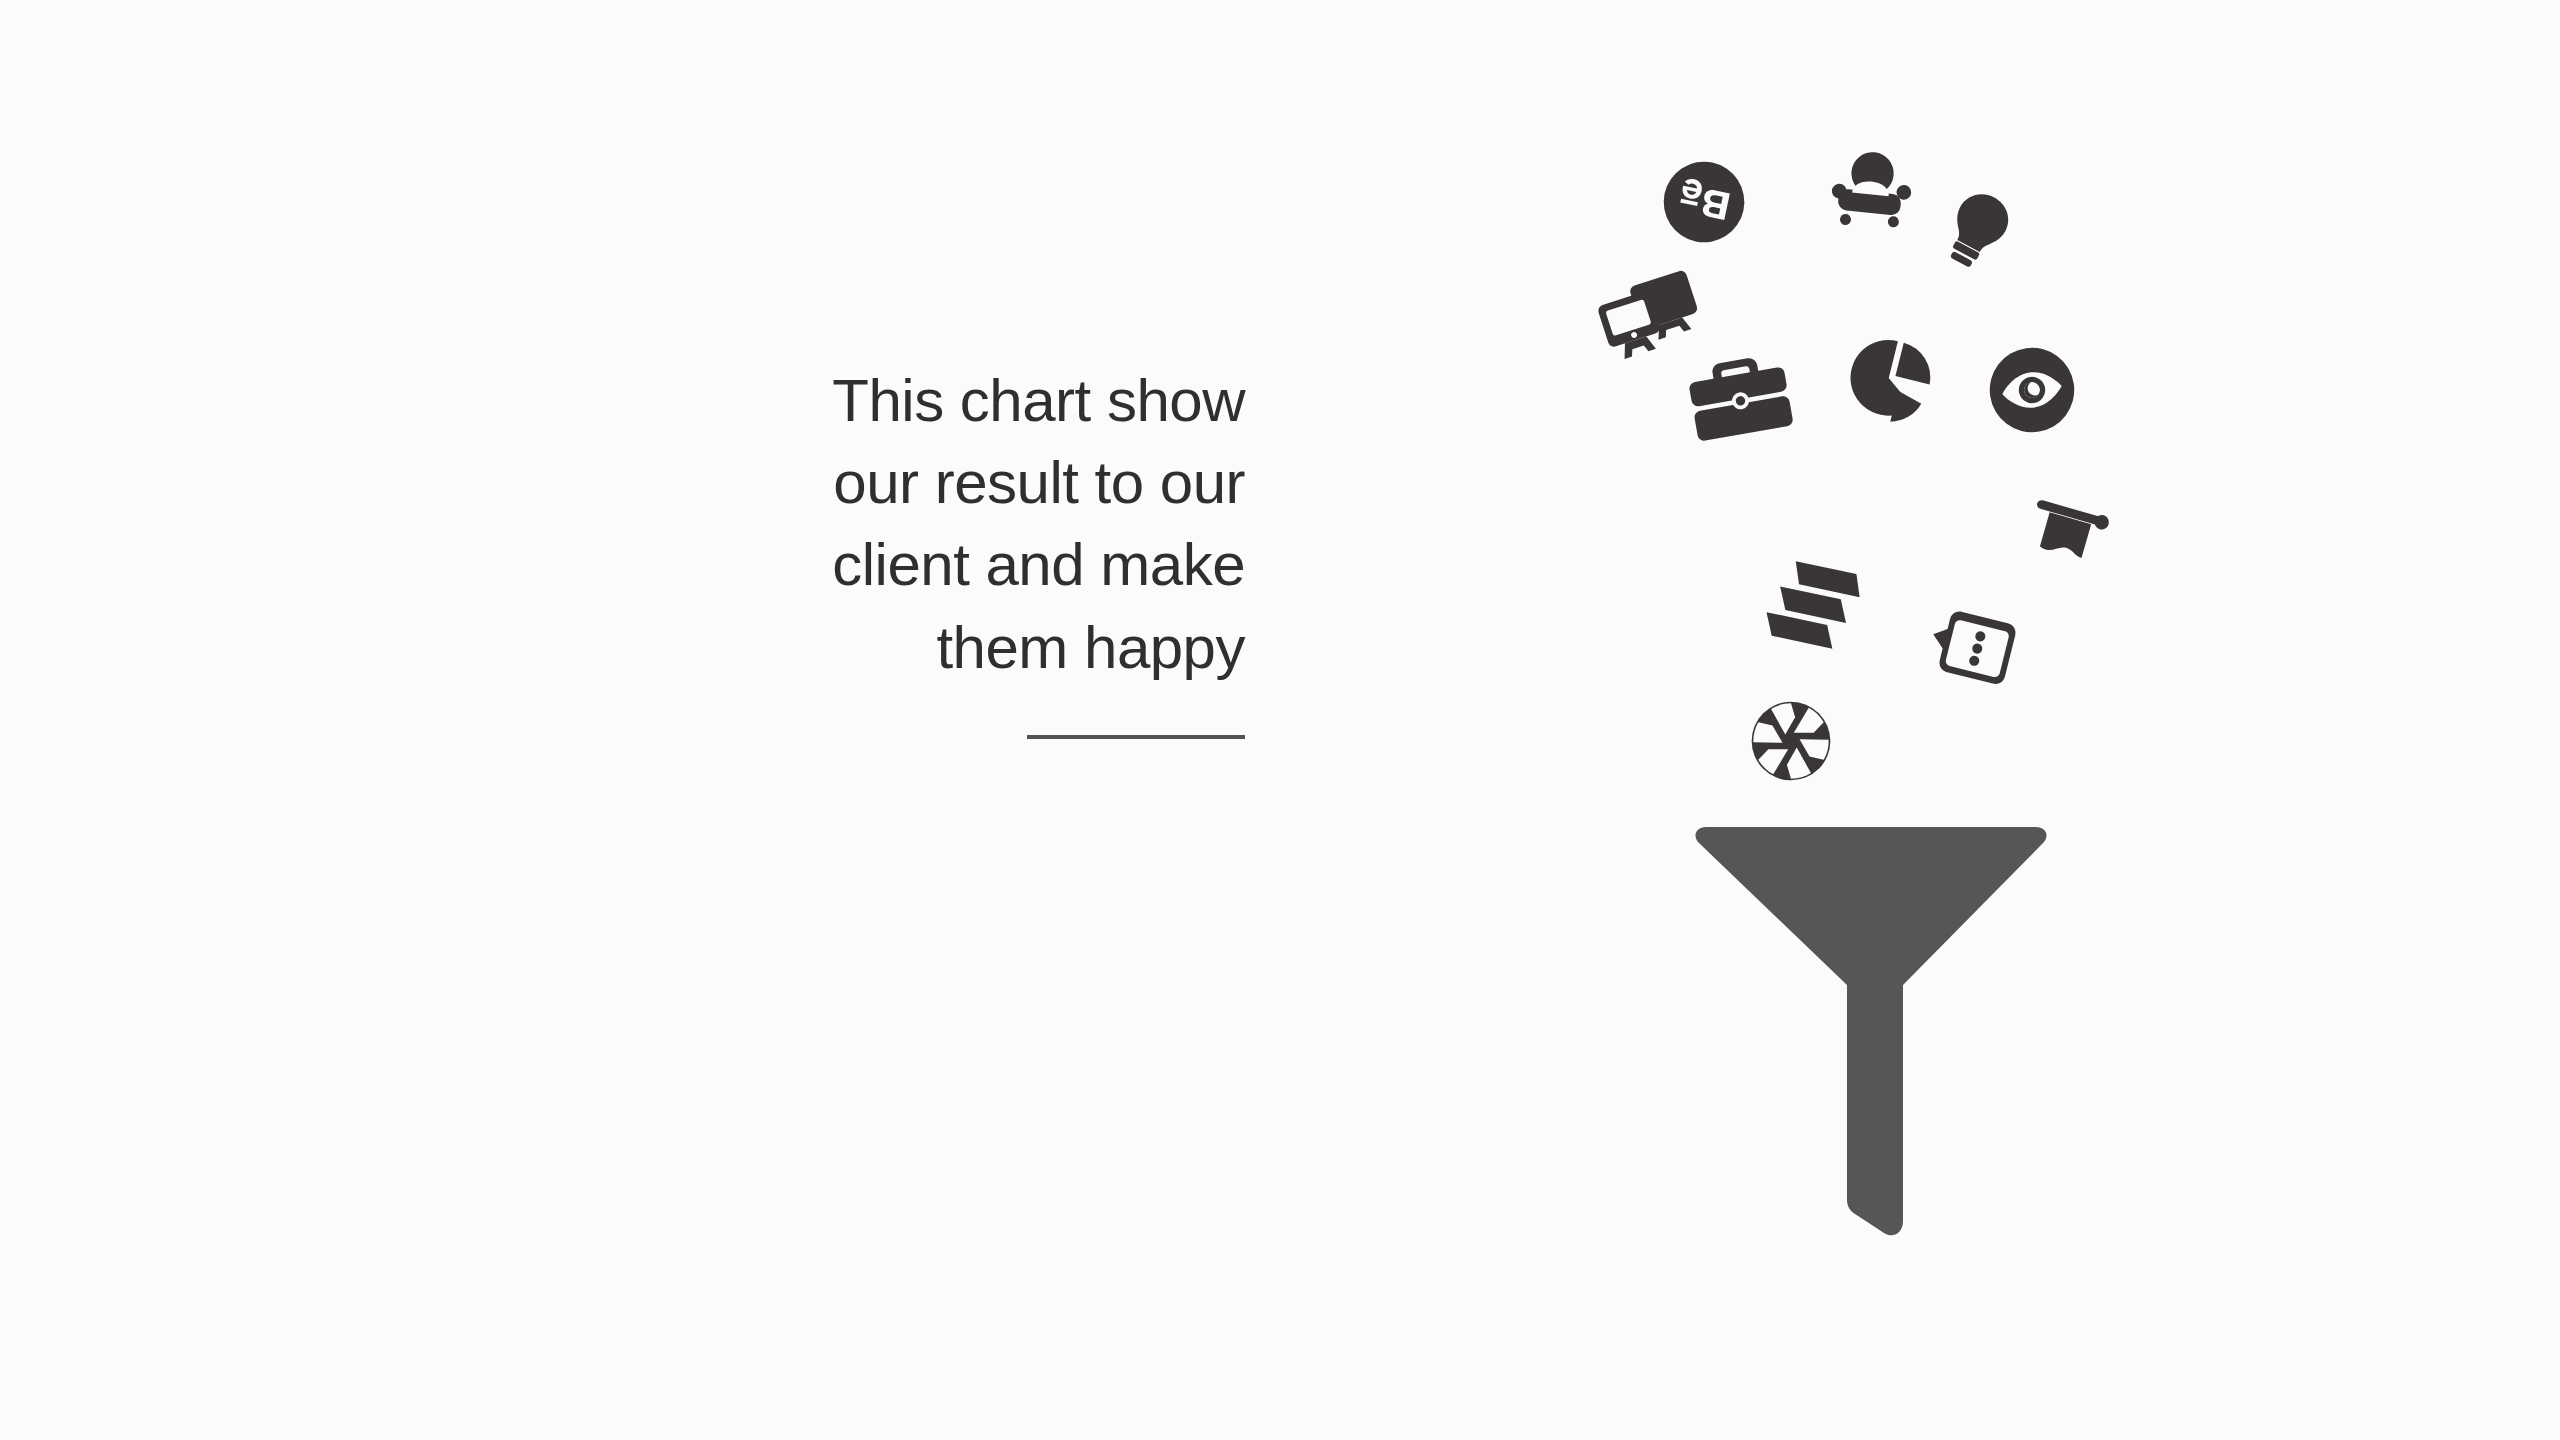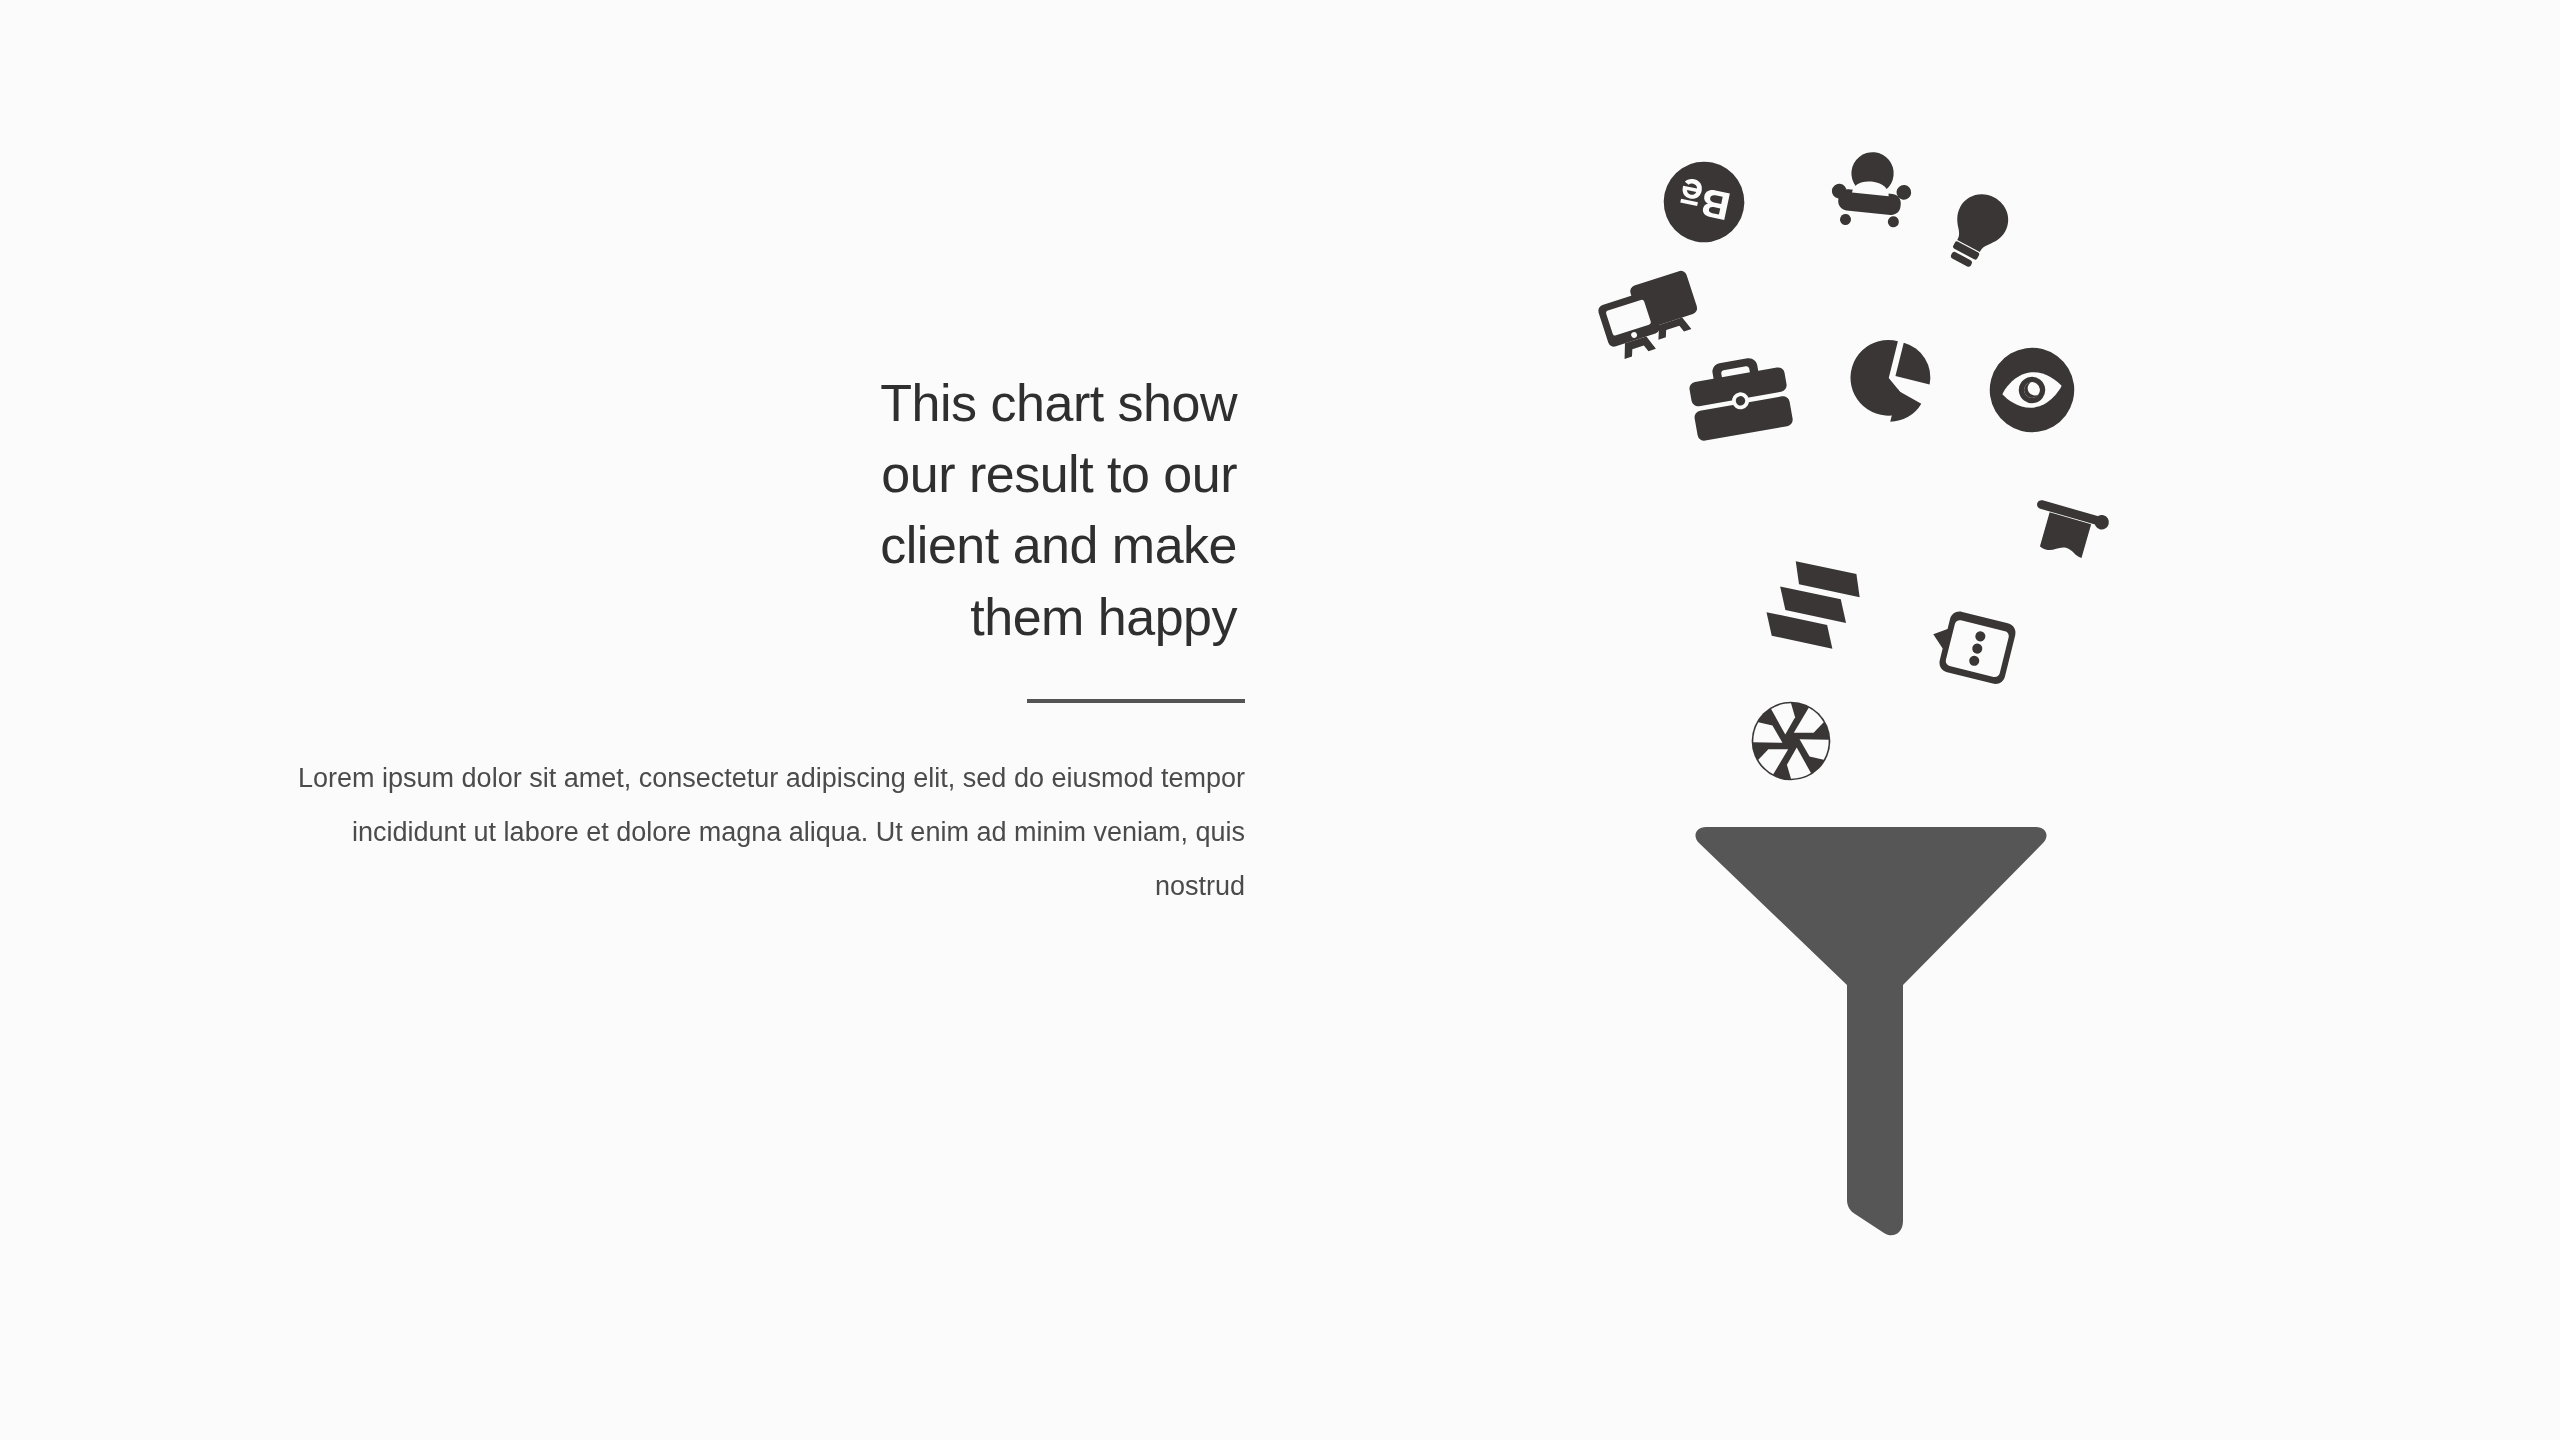--- a/index.html
+++ b/index.html
@@ -18,23 +18,23 @@
   }
 
   
   #text-column {
     position: absolute;
     left: 280px;
     top: 360px;
     width: 965px;
   }
   #headline {
-    margin: 8px;
+    margin: 0;
     text-align: right;
-    font-size: 52px;
+    font-size: 60px;
     line-height: 1.37;
     font-weight: 300;
     letter-spacing: -0.5px;
     color: #2f2f2f;
     white-space: pre-line;
   }
   #divider {
     margin-left: auto;
     margin-top: 46px;
     width: 218px;
@@ -93,21 +93,20 @@
 <div id="slide">
 
   <div id="text-column">
     <h1 id="headline">This chart show
 our result to our
 client and make
 them happy</h1>
 
     <div id="divider"></div>
 
-    <p id="body-copy">Lorem ipsum dolor sit amet, consectetur adipiscing elit, sed do eiusmod tempor incididunt ut labore et dolore magna aliqua. Ut enim ad minim veniam, quis nostrud</p>
   </div>
 
   <div id="graphic">
 
     <div class="icon" id="icon-behance">
       <svg viewBox="0 0 100 100" fill="currentColor" aria-hidden="true">
         <circle cx="50" cy="50" r="48"></circle>
         <g fill="#fbfbfb">
           <path d="M22 34h17c6.5 0 10.5 3.1 10.5 8.2 0 3.3-1.7 5.6-4.3 6.8v.2c3.6 1 5.9 3.8 5.9 7.7 0 5.9-4.4 9.4-11.6 9.4H22V34zm15.6 12.5c3 0 4.8-1.4 4.8-3.8 0-2.4-1.7-3.7-4.7-3.7h-8.2v7.5h8.1zm.9 14.1c3.4 0 5.3-1.6 5.3-4.3 0-2.7-2-4.3-5.4-4.3h-8.9v8.6h9z"></path>
           <path d="M57 43.5h20.5v4.7H57z"></path>

